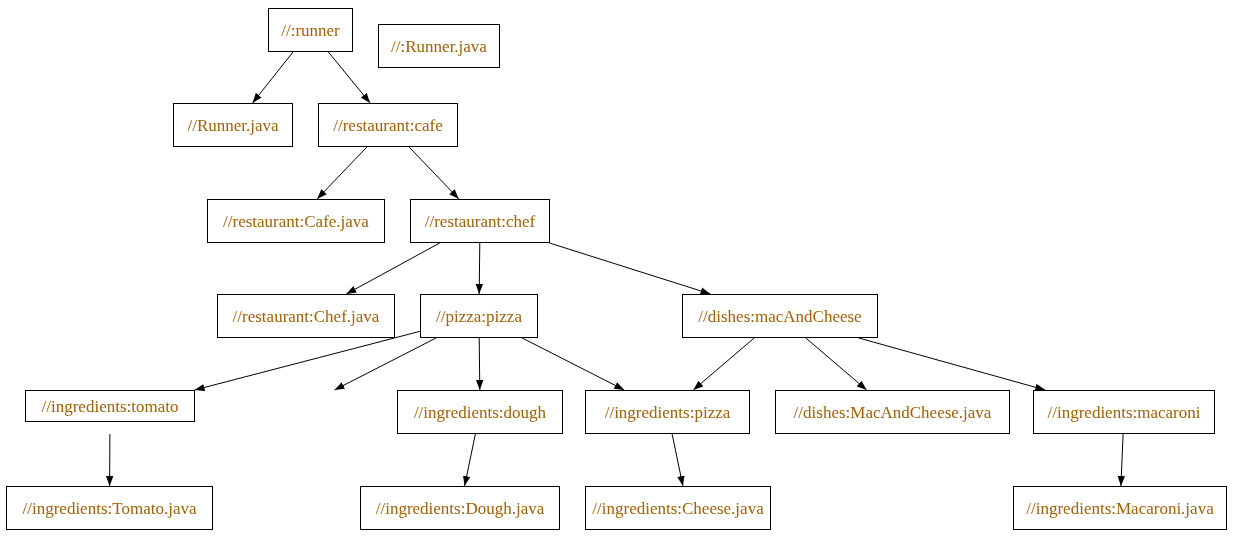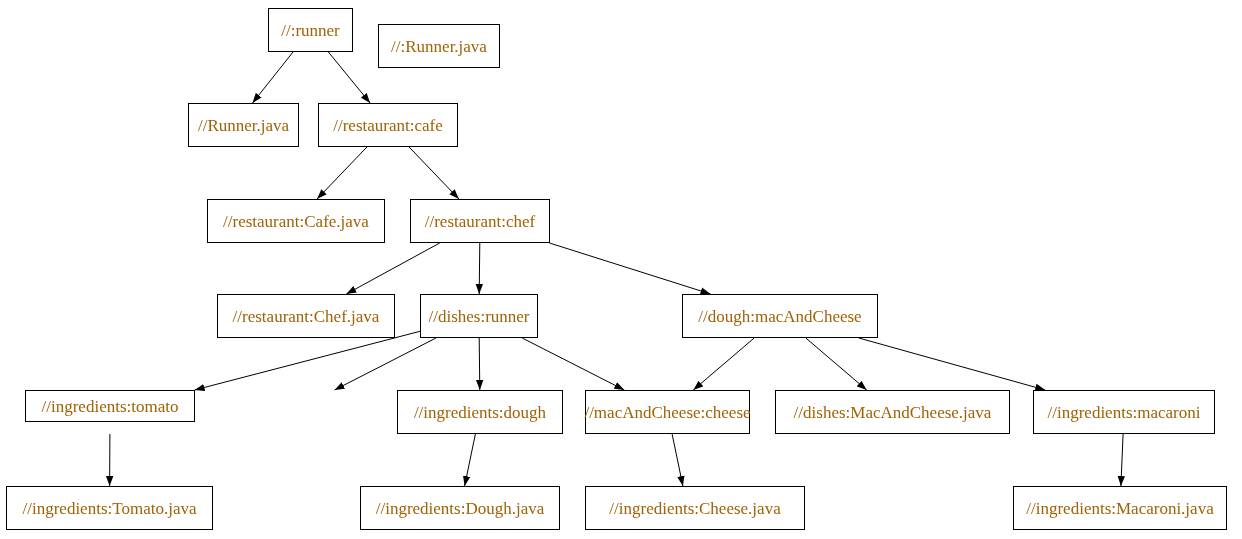--- a/index.html
+++ b/index.html
@@ -74,30 +74,30 @@
         <line x1="858.8" y1="338.0" x2="1045.2" y2="390.0" stroke="#000000" marker-end="url(#arrowhead)"></line>
         <line x1="109.9" y1="434.0" x2="109.6" y2="486.0" stroke="#000000" marker-end="url(#arrowhead)"></line>
         <line x1="475.4" y1="434.0" x2="464.6" y2="486.0" stroke="#000000" marker-end="url(#arrowhead)"></line>
         <line x1="672.1" y1="434.0" x2="682.9" y2="486.0" stroke="#000000" marker-end="url(#arrowhead)"></line>
         <line x1="1123.1" y1="434.0" x2="1120.9" y2="486.0" stroke="#000000" marker-end="url(#arrowhead)"></line>
       </g>
   </svg>
   <div class="nodes-layer">
       <div class="node" style="left: 268px; top: 8px; width: 85px; height: 44px; background: rgb(255, 255, 255); border-color: rgb(0, 0, 0);">//:runner</div>
       <div class="node" style="left: 378px; top: 24px; width: 122px; height: 44px; background: rgb(255, 255, 255); border-color: rgb(0, 0, 0);">//:Runner.java</div>
-      <div class="node" style="left: 188px; top: 103px; width: 111px; height: 44px; background: rgb(255, 255, 255); border-color: rgb(0, 0, 0);">//Runner.java</div>
+      <div class="node" style="left: 173px; top: 103px; width: 120px; height: 44px; background: rgb(255, 255, 255); border-color: rgb(0, 0, 0);">//Runner.java</div>
       <div class="node" style="left: 318px; top: 103px; width: 140px; height: 44px; background: rgb(255, 255, 255); border-color: rgb(0, 0, 0);">//restaurant:cafe</div>
       <div class="node" style="left: 207px; top: 199px; width: 178px; height: 44px; background: rgb(255, 255, 255); border-color: rgb(0, 0, 0);">//restaurant:Cafe.java</div>
       <div class="node" style="left: 410px; top: 199px; width: 140px; height: 44px; background: rgb(255, 255, 255); border-color: rgb(0, 0, 0);">//restaurant:chef</div>
       <div class="node" style="left: 217px; top: 294px; width: 178px; height: 44px; background: rgb(255, 255, 255); border-color: rgb(0, 0, 0);">//restaurant:Chef.java</div>
-      <div class="node" style="left: 420px; top: 294px; width: 118px; height: 44px; background: rgb(255, 255, 255); border-color: rgb(0, 0, 0);">//dishes:runner</div>
-      <div class="node" style="left: 682px; top: 294px; width: 196px; height: 44px; background: rgb(255, 255, 255); border-color: rgb(0, 0, 0);">//dough:macAndCheese</div>
+      <div class="node" style="left: 420px; top: 294px; width: 118px; height: 44px; background: rgb(255, 255, 255); border-color: rgb(0, 0, 0);">//pizza:pizza</div>
+      <div class="node" style="left: 682px; top: 294px; width: 196px; height: 44px; background: rgb(255, 255, 255); border-color: rgb(0, 0, 0);">//dishes:macAndCheese</div>
       <div class="node" style="left: 25px; top: 390px; width: 170px; height: 32px; background: rgb(255, 255, 255); border-color: rgb(0, 0, 0);">//ingredients:tomato</div>
       <div class="node" style="left: 397px; top: 390px; width: 166px; height: 44px; background: rgb(255, 255, 255); border-color: rgb(0, 0, 0);">//ingredients:dough</div>
-      <div class="node" style="left: 585px; top: 390px; width: 165px; height: 44px; background: rgb(255, 255, 255); border-color: rgb(0, 0, 0);">//macAndCheese:cheese</div>
+      <div class="node" style="left: 585px; top: 390px; width: 165px; height: 44px; background: rgb(255, 255, 255); border-color: rgb(0, 0, 0);">//ingredients:pizza</div>
       <div class="node" style="left: 775px; top: 390px; width: 235px; height: 44px; background: rgb(255, 255, 255); border-color: rgb(0, 0, 0);">//dishes:MacAndCheese.java</div>
       <div class="node" style="left: 1033px; top: 390px; width: 182px; height: 44px; background: rgb(255, 255, 255); border-color: rgb(0, 0, 0);">//ingredients:macaroni</div>
       <div class="node" style="left: 6px; top: 486px; width: 207px; height: 44px; background: rgb(255, 255, 255); border-color: rgb(0, 0, 0);">//ingredients:Tomato.java</div>
       <div class="node" style="left: 360px; top: 486px; width: 200px; height: 44px; background: rgb(255, 255, 255); border-color: rgb(0, 0, 0);">//ingredients:Dough.java</div>
-      <div class="node" style="left: 585px; top: 486px; width: 220px; height: 44px; background: rgb(255, 255, 255); border-color: rgb(0, 0, 0);">//ingredients:Cheese.java</div>
+      <div class="node" style="left: 585px; top: 486px; width: 186px; height: 44px; background: rgb(255, 255, 255); border-color: rgb(0, 0, 0);">//ingredients:Cheese.java</div>
       <div class="node" style="left: 1013px; top: 486px; width: 214px; height: 44px; background: rgb(255, 255, 255); border-color: rgb(0, 0, 0);">//ingredients:Macaroni.java</div>
     </div>
 </div>
 
 </body></html>

